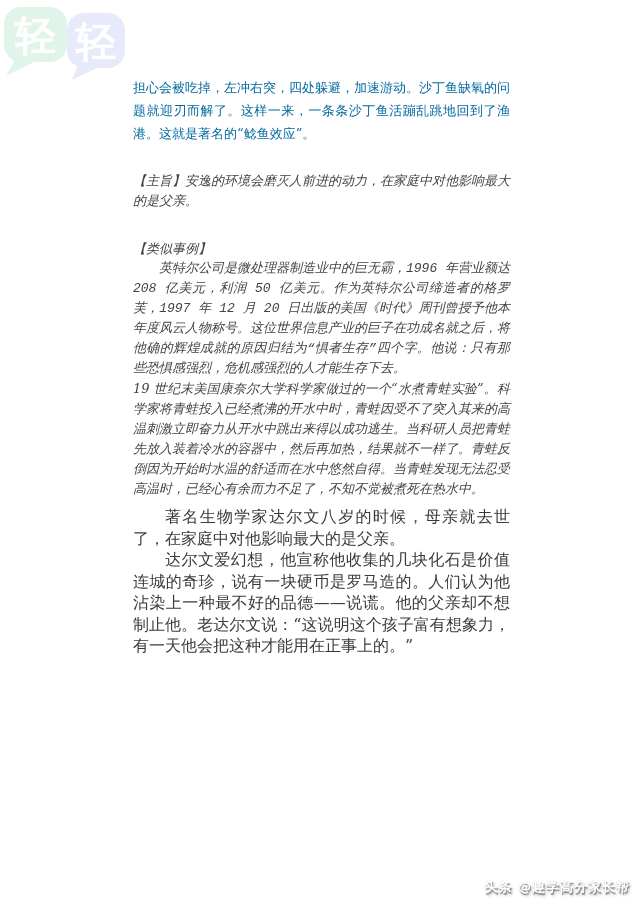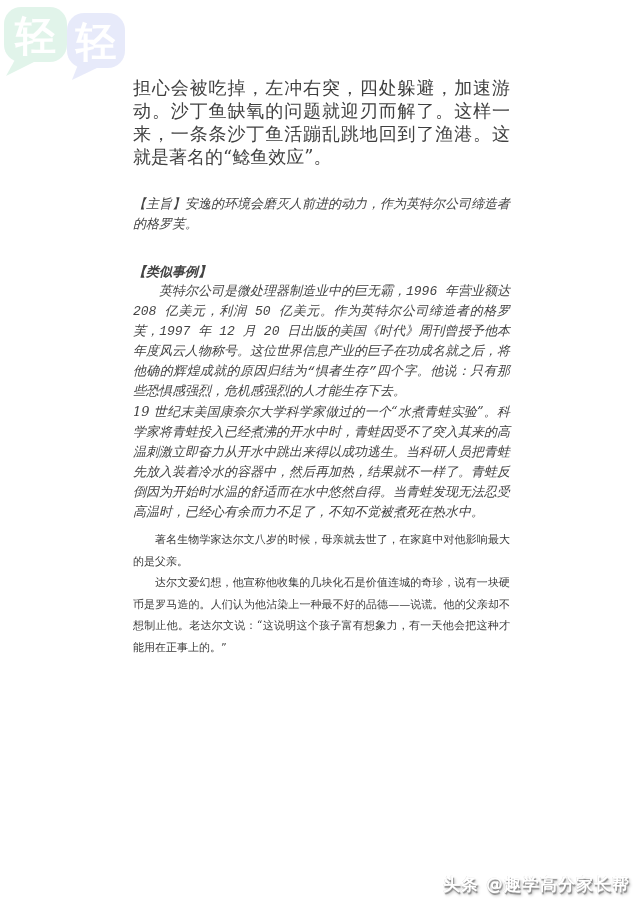--- a/index.html
+++ b/index.html
@@ -25,62 +25,62 @@
     position:absolute;
     left:133px; top:76px;
     width:377px;
     color:#3a3a3a;
     text-align:justify;
   }
 
   .song {
     font-family:"DejaVu Serif","Liberation Serif",serif;
     font-style:normal;
-    font-size:18px;
+    font-size:13px;
     line-height:23px;
-    color:#404040;
+    color:#0369a1;
   }
   .kai {
     font-family:"DejaVu Serif","Liberation Serif",serif;
     font-style:italic;          
     font-size:13px;
     line-height:20px;
     color:#434343;
   }
 
   .p-sardine   { margin-top:0; }
   .p-theme     { margin-top:26px; }
-  .similar-label { margin-top:28px; font-weight:bold; }
+  .similar-label { margin-top:28px; font-weight:normal; }
   .p-intel     { margin-top:0; text-indent:2em;font-family:Liberation Mono, monospace; }
   .p-frog      { margin-top:0; }
 
   .article-title {
     margin-top:15px;
     font-size:18px;
     font-weight:bold;
     color:#1f1f1f;
     text-align:center;
     line-height:26px;
     letter-spacing:1px;
     font-style:normal;
   }
   .article-body { margin-top:7px; }
   .article-body p {
     text-indent:2em;
-    font-size:11px;
+    font-size:16px;
     line-height:21.5px;
     color:#3a3a3a;
   }
 
   
   .watermark {
     position:absolute;
     right:10px; bottom:9px;
     font-family:"DejaVu Sans","Liberation Sans",sans-serif;
-    font-size:17px;
+    font-size:13px;
     font-weight:bold;
     letter-spacing:1px;
     color:#ffffff;
     text-shadow:
       1px 1.5px 1px #8a8a8a,
       2px 2.5px 3px #c4c4c4,
       -0.5px -0.5px 0 #e2e2e2;
     white-space:nowrap;
   }
 </style>
@@ -101,21 +101,21 @@
         <text x="96" y="54" fill="#ffffff" font-size="41" font-weight="bold" text-anchor="middle" font-family="DejaVu Sans, sans-serif">轻</text>
       </g>
     </g>
   </svg>
 </div>
 
 <div class="page-content">
 
   <p class="song p-sardine">担心会被吃掉，左冲右突，四处躲避，加速游动。沙丁鱼缺氧的问题就迎刃而解了。这样一来，一条条沙丁鱼活蹦乱跳地回到了渔港。这就是著名的“鲶鱼效应”。</p>
 
-  <p class="kai p-theme">【主旨】安逸的环境会磨灭人前进的动力，作为英特尔公司缔造者的格罗芙。</p>
+  <p class="kai p-theme">【主旨】安逸的环境会磨灭人前进的动力，在家庭中对他影响最大的是父亲。</p>
 
   <div class="kai similar-label">【类似事例】</div>
 
   <p class="kai p-intel">英特尔公司是微处理器制造业中的巨无霸，1996 年营业额达 208 亿美元，利润 50 亿美元。作为英特尔公司缔造者的格罗芙，1997 年 12 月 20 日出版的美国《时代》周刊曾授予他本年度风云人物称号。这位世界信息产业的巨子在功成名就之后，将他确的辉煌成就的原因归结为“惧者生存”四个字。他说：只有那些恐惧感强烈，危机感强烈的人才能生存下去。</p>
 
   <p class="kai p-frog">19 世纪末美国康奈尔大学科学家做过的一个“水煮青蛙实验”。科学家将青蛙投入已经煮沸的开水中时，青蛙因受不了突入其来的高温刺激立即奋力从开水中跳出来得以成功逃生。当科研人员把青蛙先放入装着冷水的容器中，然后再加热，结果就不一样了。青蛙反倒因为开始时水温的舒适而在水中悠然自得。当青蛙发现无法忍受高温时，已经心有余而力不足了，不知不觉被煮死在热水中。</p>
 
 
   <div class="article-body">
     <p>著名生物学家达尔文八岁的时候，母亲就去世了，在家庭中对他影响最大的是父亲。</p>

